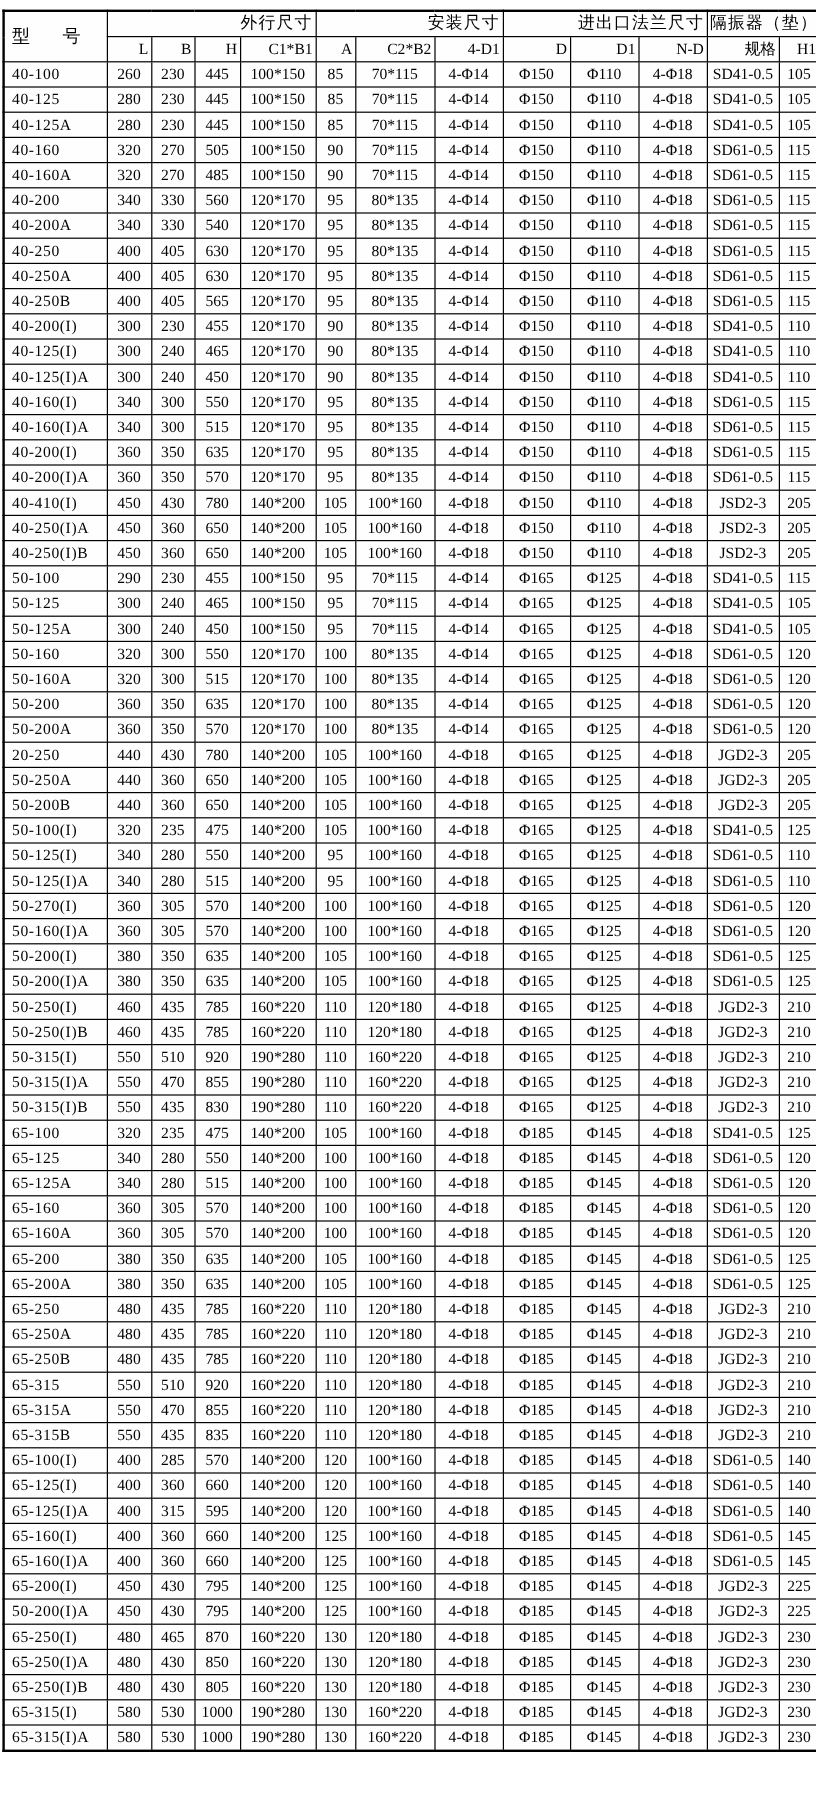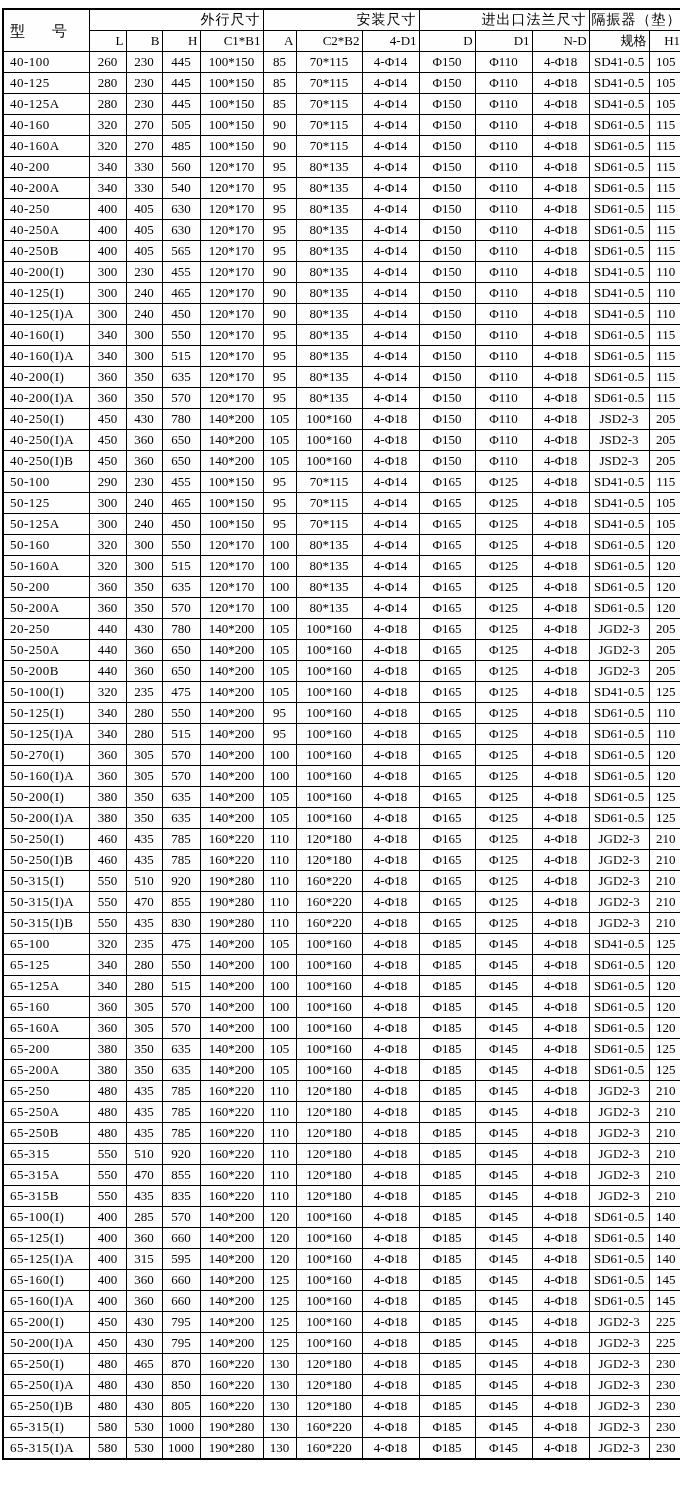--- a/index.html
+++ b/index.html
@@ -349,21 +349,21 @@
           <td>95</td>
           <td>80*135</td>
           <td>4-Φ14</td>
           <td>Φ150</td>
           <td>Φ110</td>
           <td>4-Φ18</td>
           <td>SD61-0.5</td>
           <td>115</td>
         </tr>
         <tr>
-          <td class="model">40-250(I)</td>
+          <td class="model">40-410(I)</td>
           <td>450</td>
           <td>430</td>
           <td>780</td>
           <td>140*200</td>
           <td>105</td>
           <td>100*160</td>
           <td>4-Φ18</td>
           <td>Φ150</td>
           <td>Φ110</td>
           <td>4-Φ18</td>

